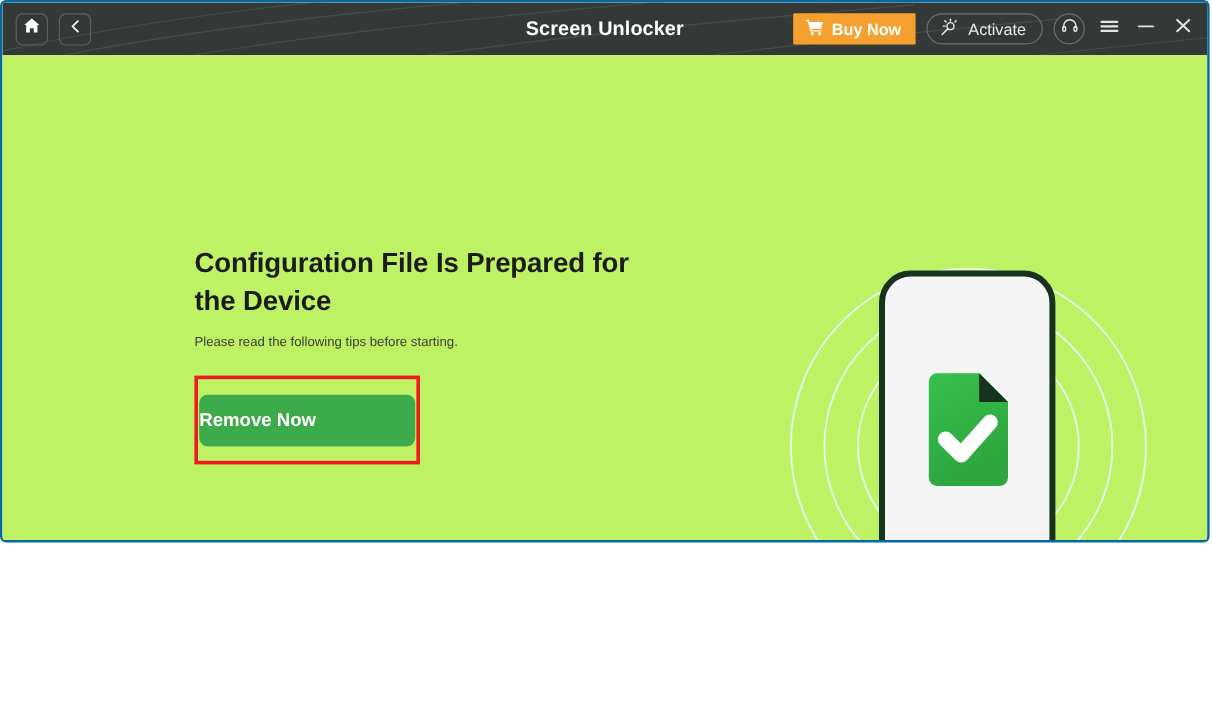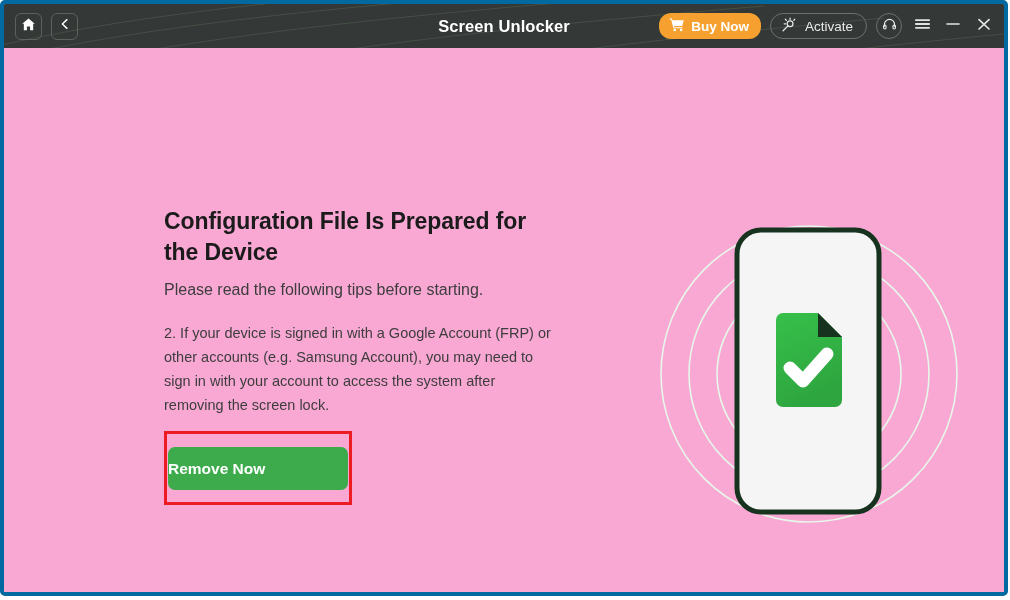--- a/index.html
+++ b/index.html
@@ -10,23 +10,23 @@
     width: 1010px;
     height: 600px;
     background: #ffffff;
     font-family: "Liberation Sans", sans-serif;
     overflow: hidden;
   }
 
   .app-window {
     position: relative;
     width: 1008px;
-    height: 596px;
+    height: 452px;
     margin: 0;
-    border: 4px solid #0369a1;
+    border: 2px solid #0369a1;
     border-radius: 5px;
     box-sizing: border-box;
     background: #ffffff;
     overflow: hidden;
   }
 
   
   .titlebar {
     position: relative;
     height: 44px;
@@ -86,21 +86,21 @@
     z-index: 2;
   }
   .buy-btn {
     display: flex;
     align-items: center;
     gap: 6px;
     background: #f5a02f;
     color: #ffffff;
     font-size: 13.5px;
     font-weight: bold;
-    border-radius: 12px;
+    border-radius: 1px;
     height: 26px;
     padding: 0 12px 0 10px;
     box-sizing: border-box;
     cursor: pointer;
   }
   .activate-btn {
     display: flex;
     align-items: center;
     gap: 7px;
     border: 1px solid #6d716e;
@@ -129,40 +129,40 @@
     display: flex;
     align-items: center;
     justify-content: center;
     cursor: pointer;
   }
 
   
   .content {
     position: relative;
     height: 553px;
-    background: #f9a8d4;
+    background: #bef264;
     text-decoration: underline;
   }
 
   .left-pane {
     position: absolute;
     left: 160px;
     top: 158px;
     width: 395px;
   }
   .headline {
     font-size: 23px;
     font-weight: bold;
     color: #1b1b1b;
     line-height: 1.33;
     margin: 0 0 14px 0;
     letter-spacing: -0.1px;
   }
   .subtitle {
-    font-size: 16px;
+    font-size: 11px;
     color: #3d3d3d;
     margin: 0 0 22px 0;
   }
   .tip {
     font-size: 14.5px;
     color: #3d3d3d;
     line-height: 1.66;
     margin: 0 0 14px 0;
     max-width: 392px;
   }
@@ -316,21 +316,20 @@
       </div>
 
     </div>
   </div>
 
   <div class="content">
 
     <div class="left-pane">
       <h1 class="headline">Configuration File Is Prepared for the Device</h1>
       <p class="subtitle">Please read the following tips before starting.</p>
-      <p class="tip">2. If your device is signed in with a Google Account (FRP) or other accounts (e.g. Samsung Account), you may need to sign in with your account to access the system after removing the screen lock.</p>
 
       <div class="cta-wrap">
         <div class="cta-highlight"></div>
         <div class="remove-btn">
           <span>Remove Now</span>
         </div>
       </div>
     </div>
 
     <div class="illustration">

